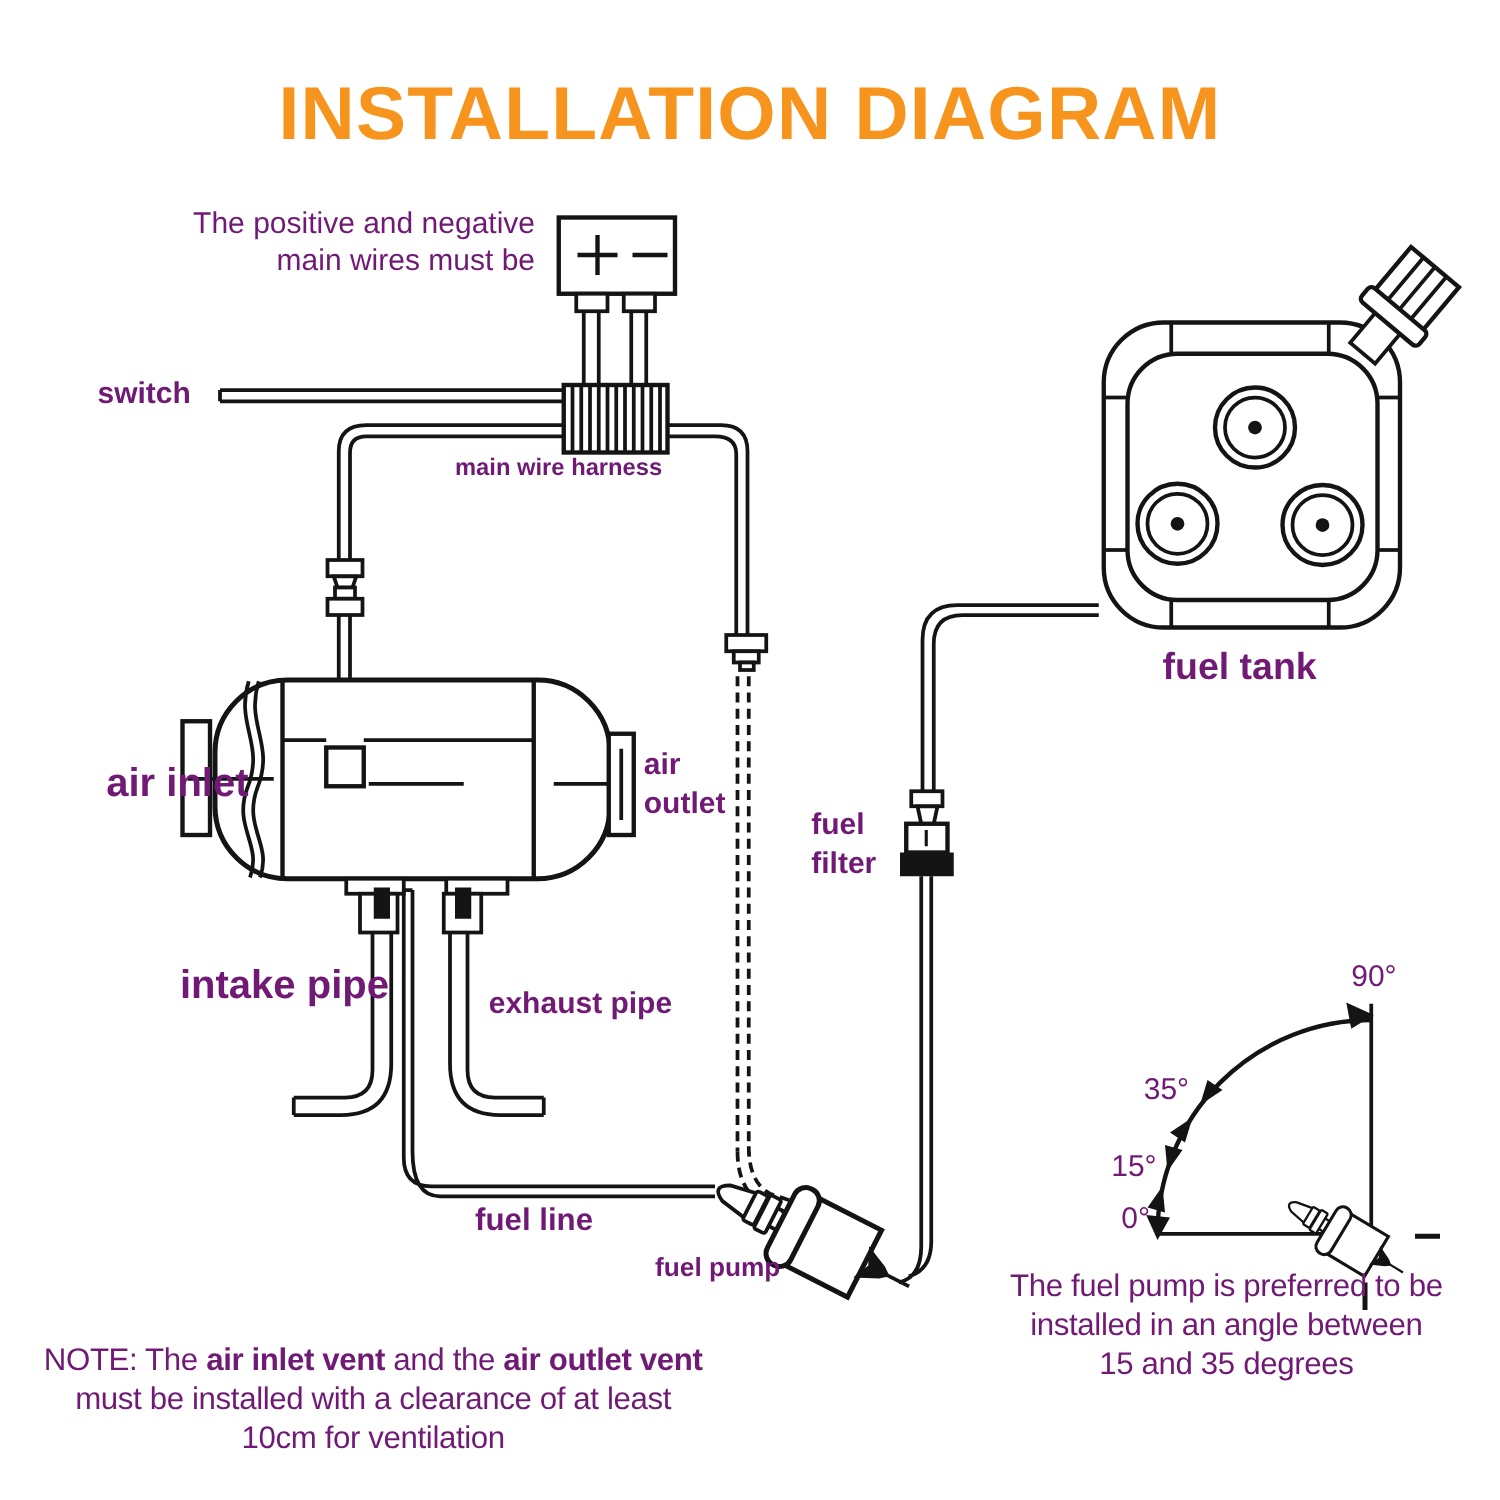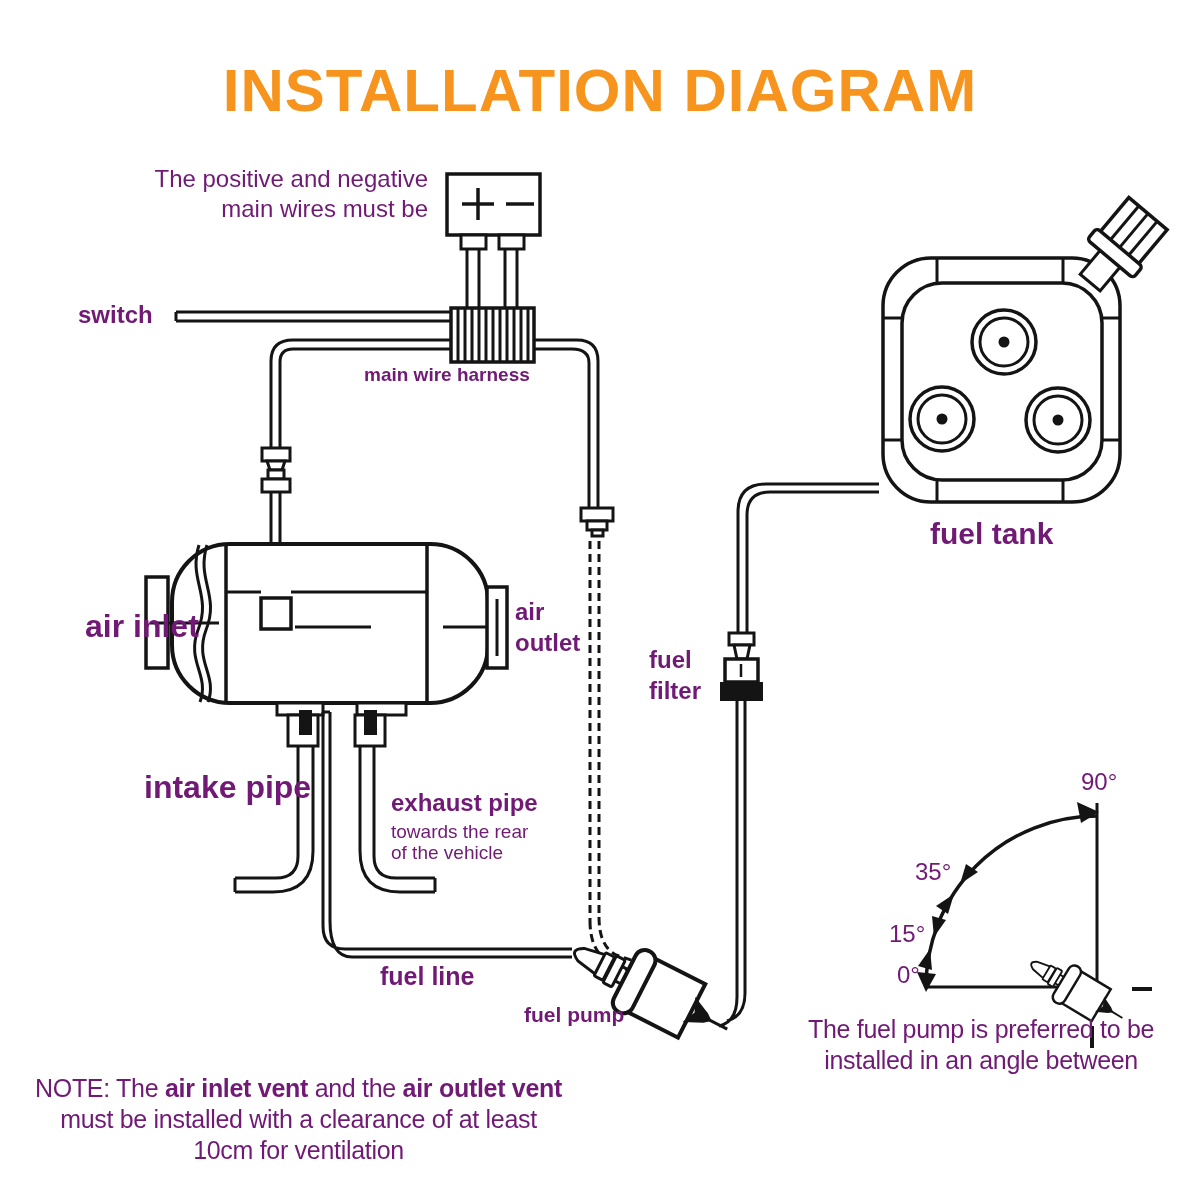--- a/index.html
+++ b/index.html
@@ -236,37 +236,34 @@
 
   <div class="lbl fuel-filter b">
     <div>fuel</div>
     <div>filter</div>
   </div>
 
   <div class="lbl fuel-tank b">fuel tank</div>
   <div class="lbl intake b">intake pipe</div>
   <div class="lbl exhaust b">exhaust pipe</div>
 
-  <div class="lbl exhaust-sub">
-    <div>towards the rear</div>
-    <div>of the vehicle</div>
-  </div>
 
   <div class="lbl fuel-line b">fuel line</div>
   <div class="lbl fuel-pump b">fuel pump</div>
 
   <div class="lbl deg deg90">90°</div>
   <div class="lbl deg deg35">35°</div>
   <div class="lbl deg deg15">15°</div>
   <div class="lbl deg deg0">0°</div>
 
   <div class="lbl note note-left">
     <div><span>NOTE: The </span><span class="b">air inlet vent</span><span> and the </span><span class="b">air outlet vent</span></div>
     <div>must be installed with a clearance of at least</div>
     <div>10cm for ventilation</div>
   </div>
 
   <div class="lbl note note-right">
     <div>The fuel pump is preferred to be</div>
     <div>installed in an angle between</div>
+    <div>15 and 35 degrees</div>
   </div>
 
 </div>
 
 </body></html>

